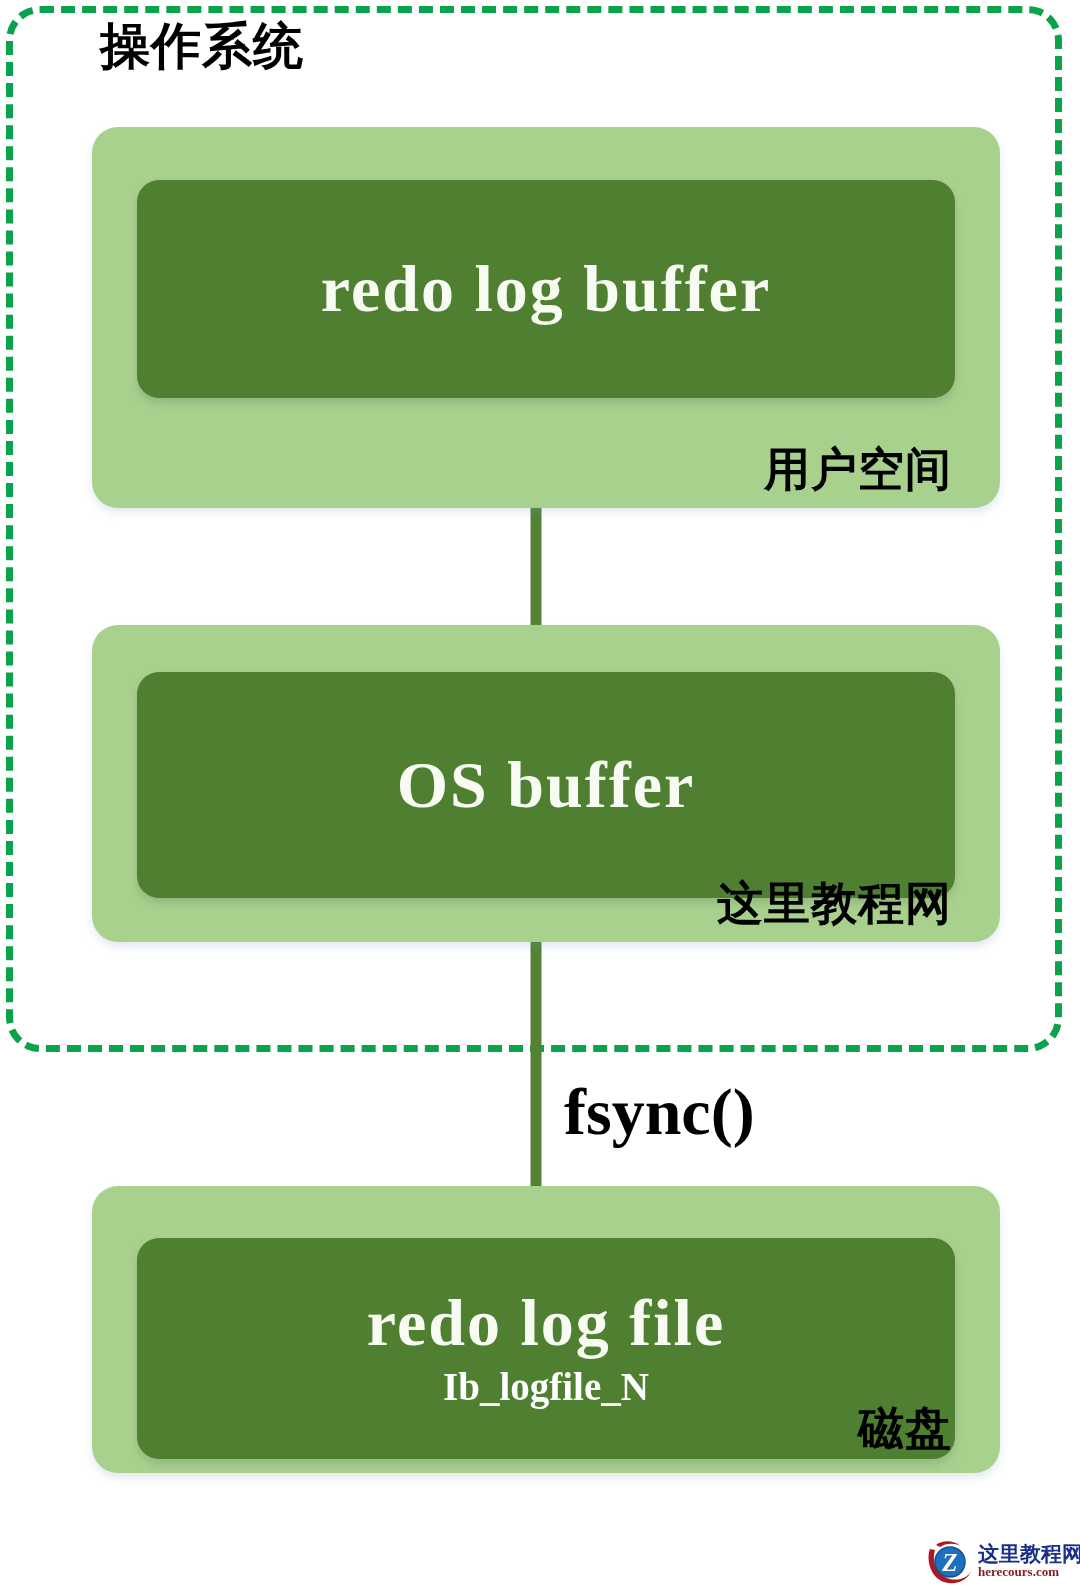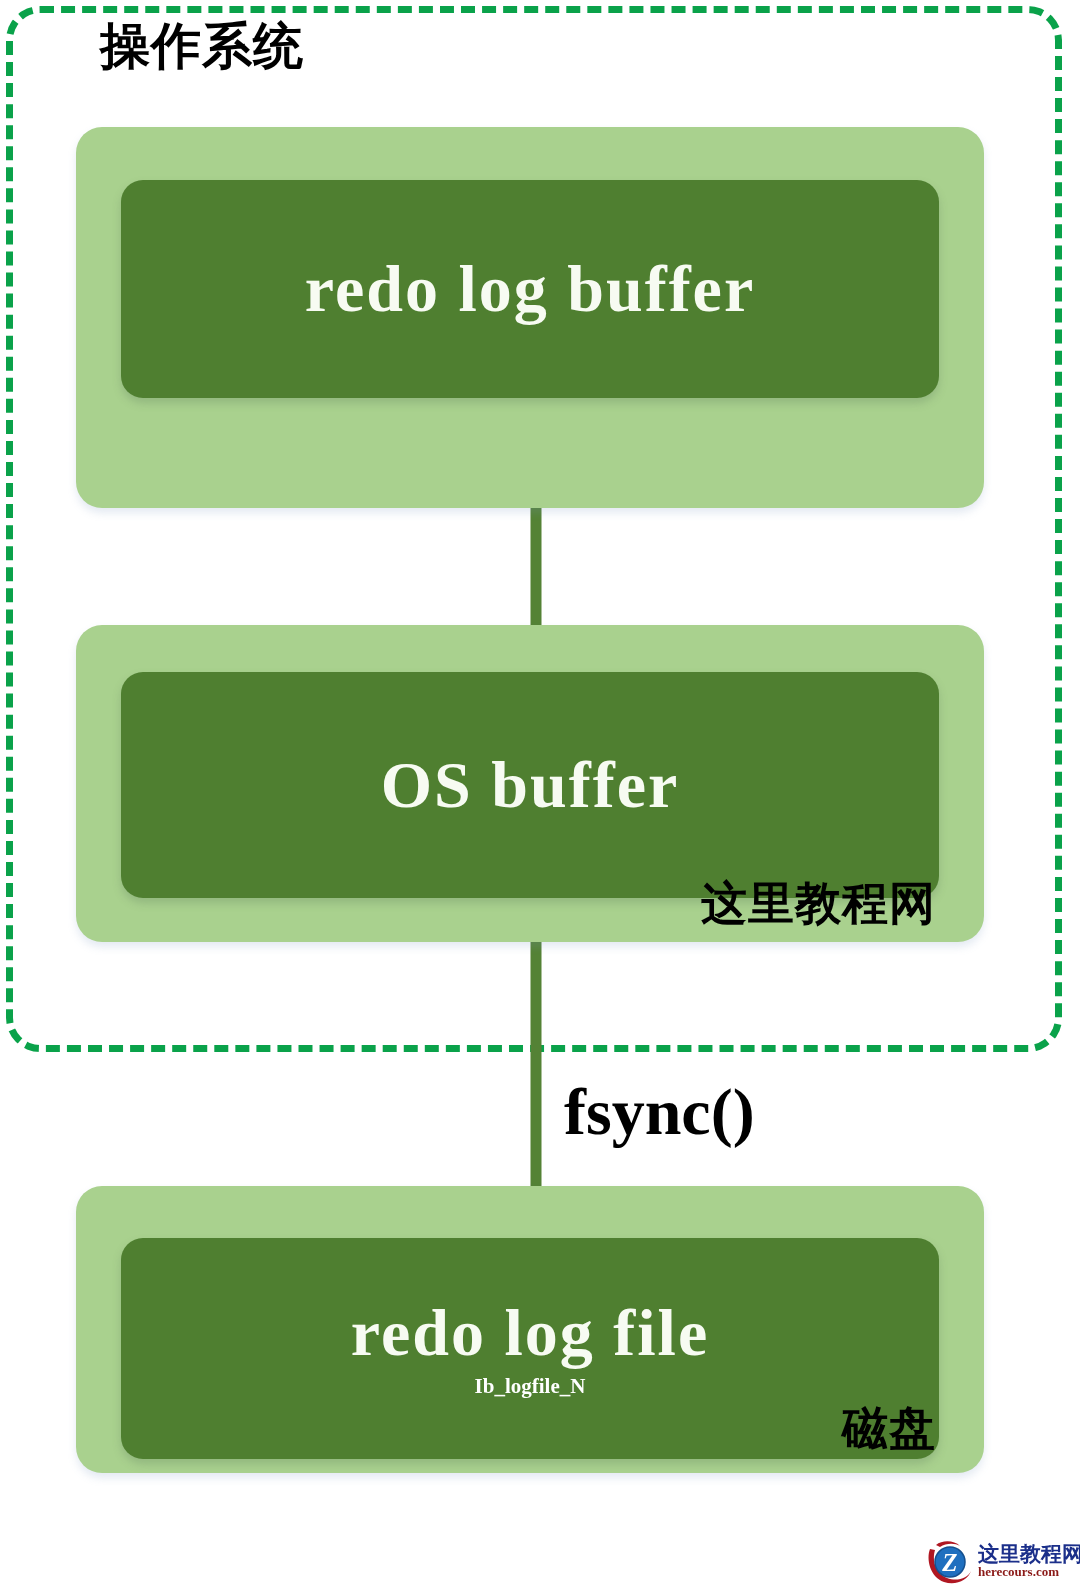--- a/index.html
+++ b/index.html
@@ -37,21 +37,21 @@
     color: #000000;
     font-family: "DejaVu Serif", "Liberation Serif", serif;
     letter-spacing: 1px;
     line-height: 1;
     white-space: nowrap;
   }
 
   
   .region {
     position: absolute;
-    left: 76px;
+    left: 92px;
     width: 908px;
     background: #a9d18e;
     border-radius: 26px;
     box-shadow: 0 5px 9px rgba(120,150,190,0.20);
     text-align: center;
   }
   #region-user   { top: 127px; height: 381px; }
   #region-kernel { top: 625px; height: 317px; }
   #region-disk   { top: 1186px; height: 287px; }
 
@@ -78,21 +78,21 @@
     font-weight: bold;
     font-size: 66px;
     letter-spacing: 2px;
     line-height: 1.05;
     white-space: nowrap;
     font-family: "Liberation Serif", "DejaVu Serif", serif;
   }
   .box-subtitle {
     color: #ffffff;
     font-weight: bold;
-    font-size: 21px;
+    font-size: 39px;
     letter-spacing: 0px;
     margin-top: 6px;
     white-space: nowrap;
     font-family: "Liberation Serif", "DejaVu Serif", serif;
   }
 
   
   .region-label {
     position: absolute;
     right: 48px;
@@ -190,20 +190,21 @@
 
   <line x1="536" y1="372" x2="536" y2="648" stroke="#548235" stroke-width="11" marker-end="url(#ah)"></line>
 
   <line x1="536" y1="872" x2="536" y2="1215" stroke="#548235" stroke-width="11" marker-end="url(#ah)"></line>
 </svg>
 
 <div class="region" id="region-user">
   <div class="box" id="box-redo-log-buffer">
     <div class="box-title">redo log buffer</div>
   </div>
+  <div class="region-label">用户空间</div>
 </div>
 
 <div class="region" id="region-kernel">
   <div class="box" id="box-os-buffer">
     <div class="box-title">OS buffer</div>
   </div>
   <div class="region-label">这里教程网</div>
 </div>
 
 <div id="fsync-label">fsync()</div>

